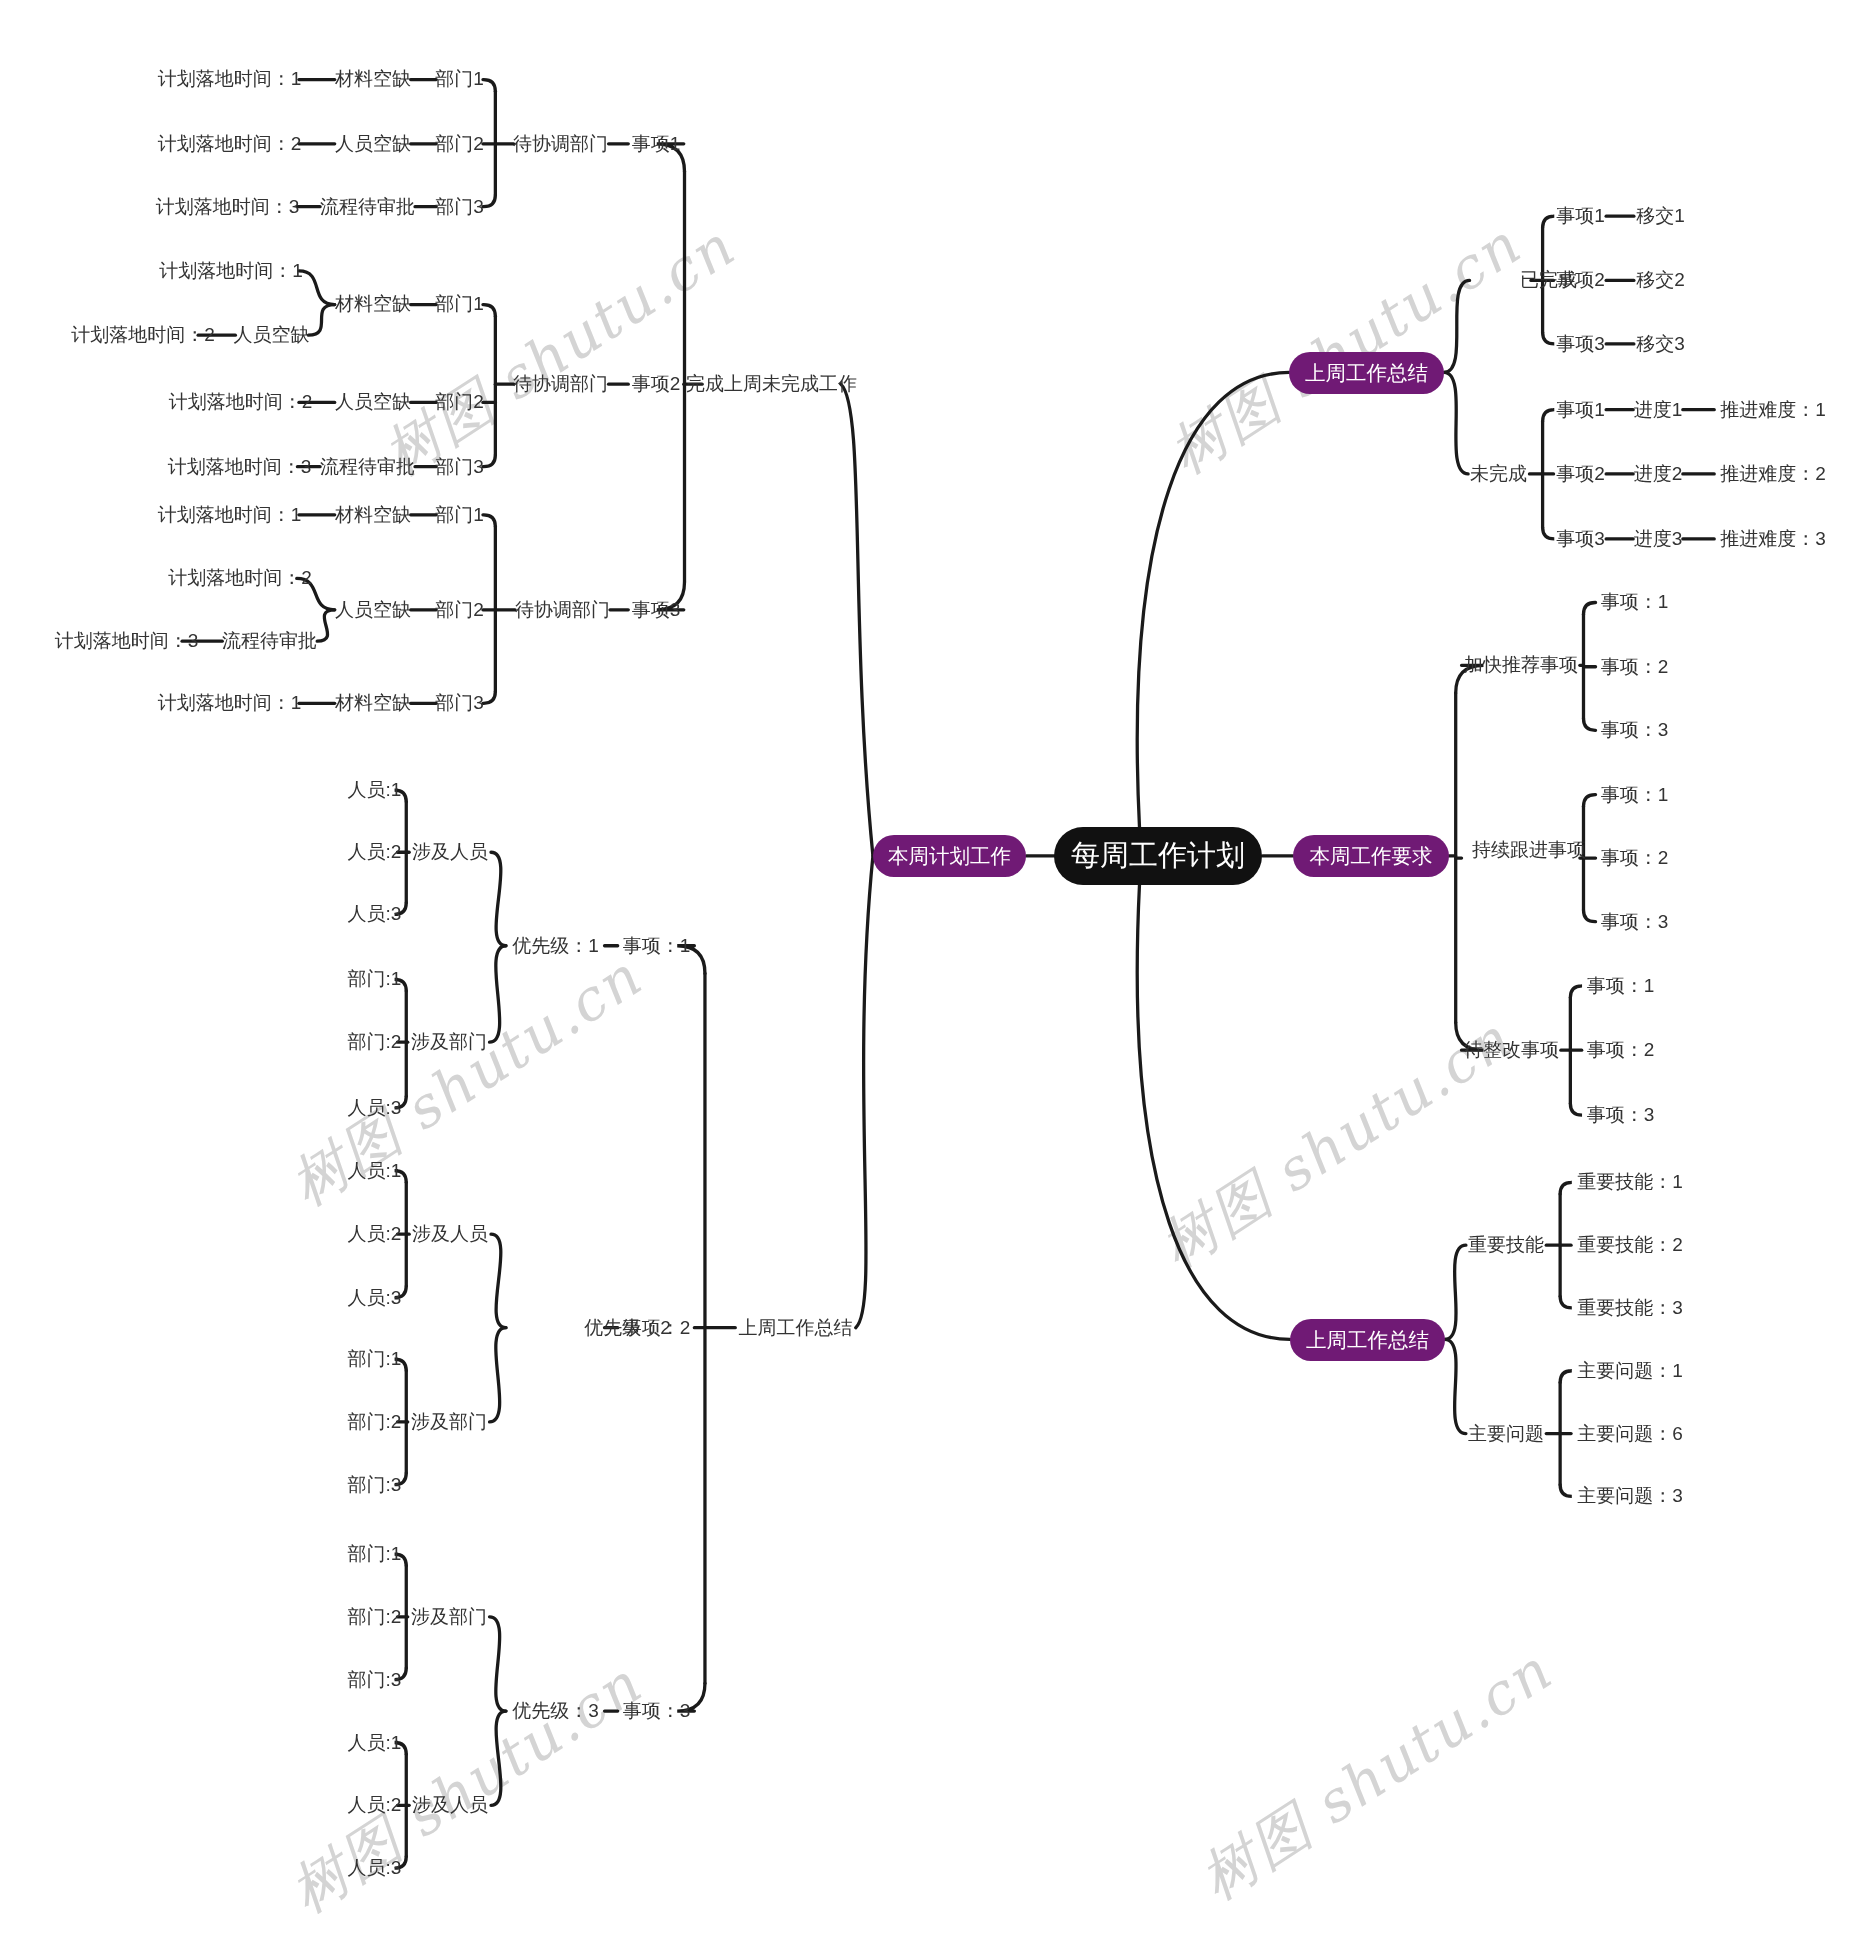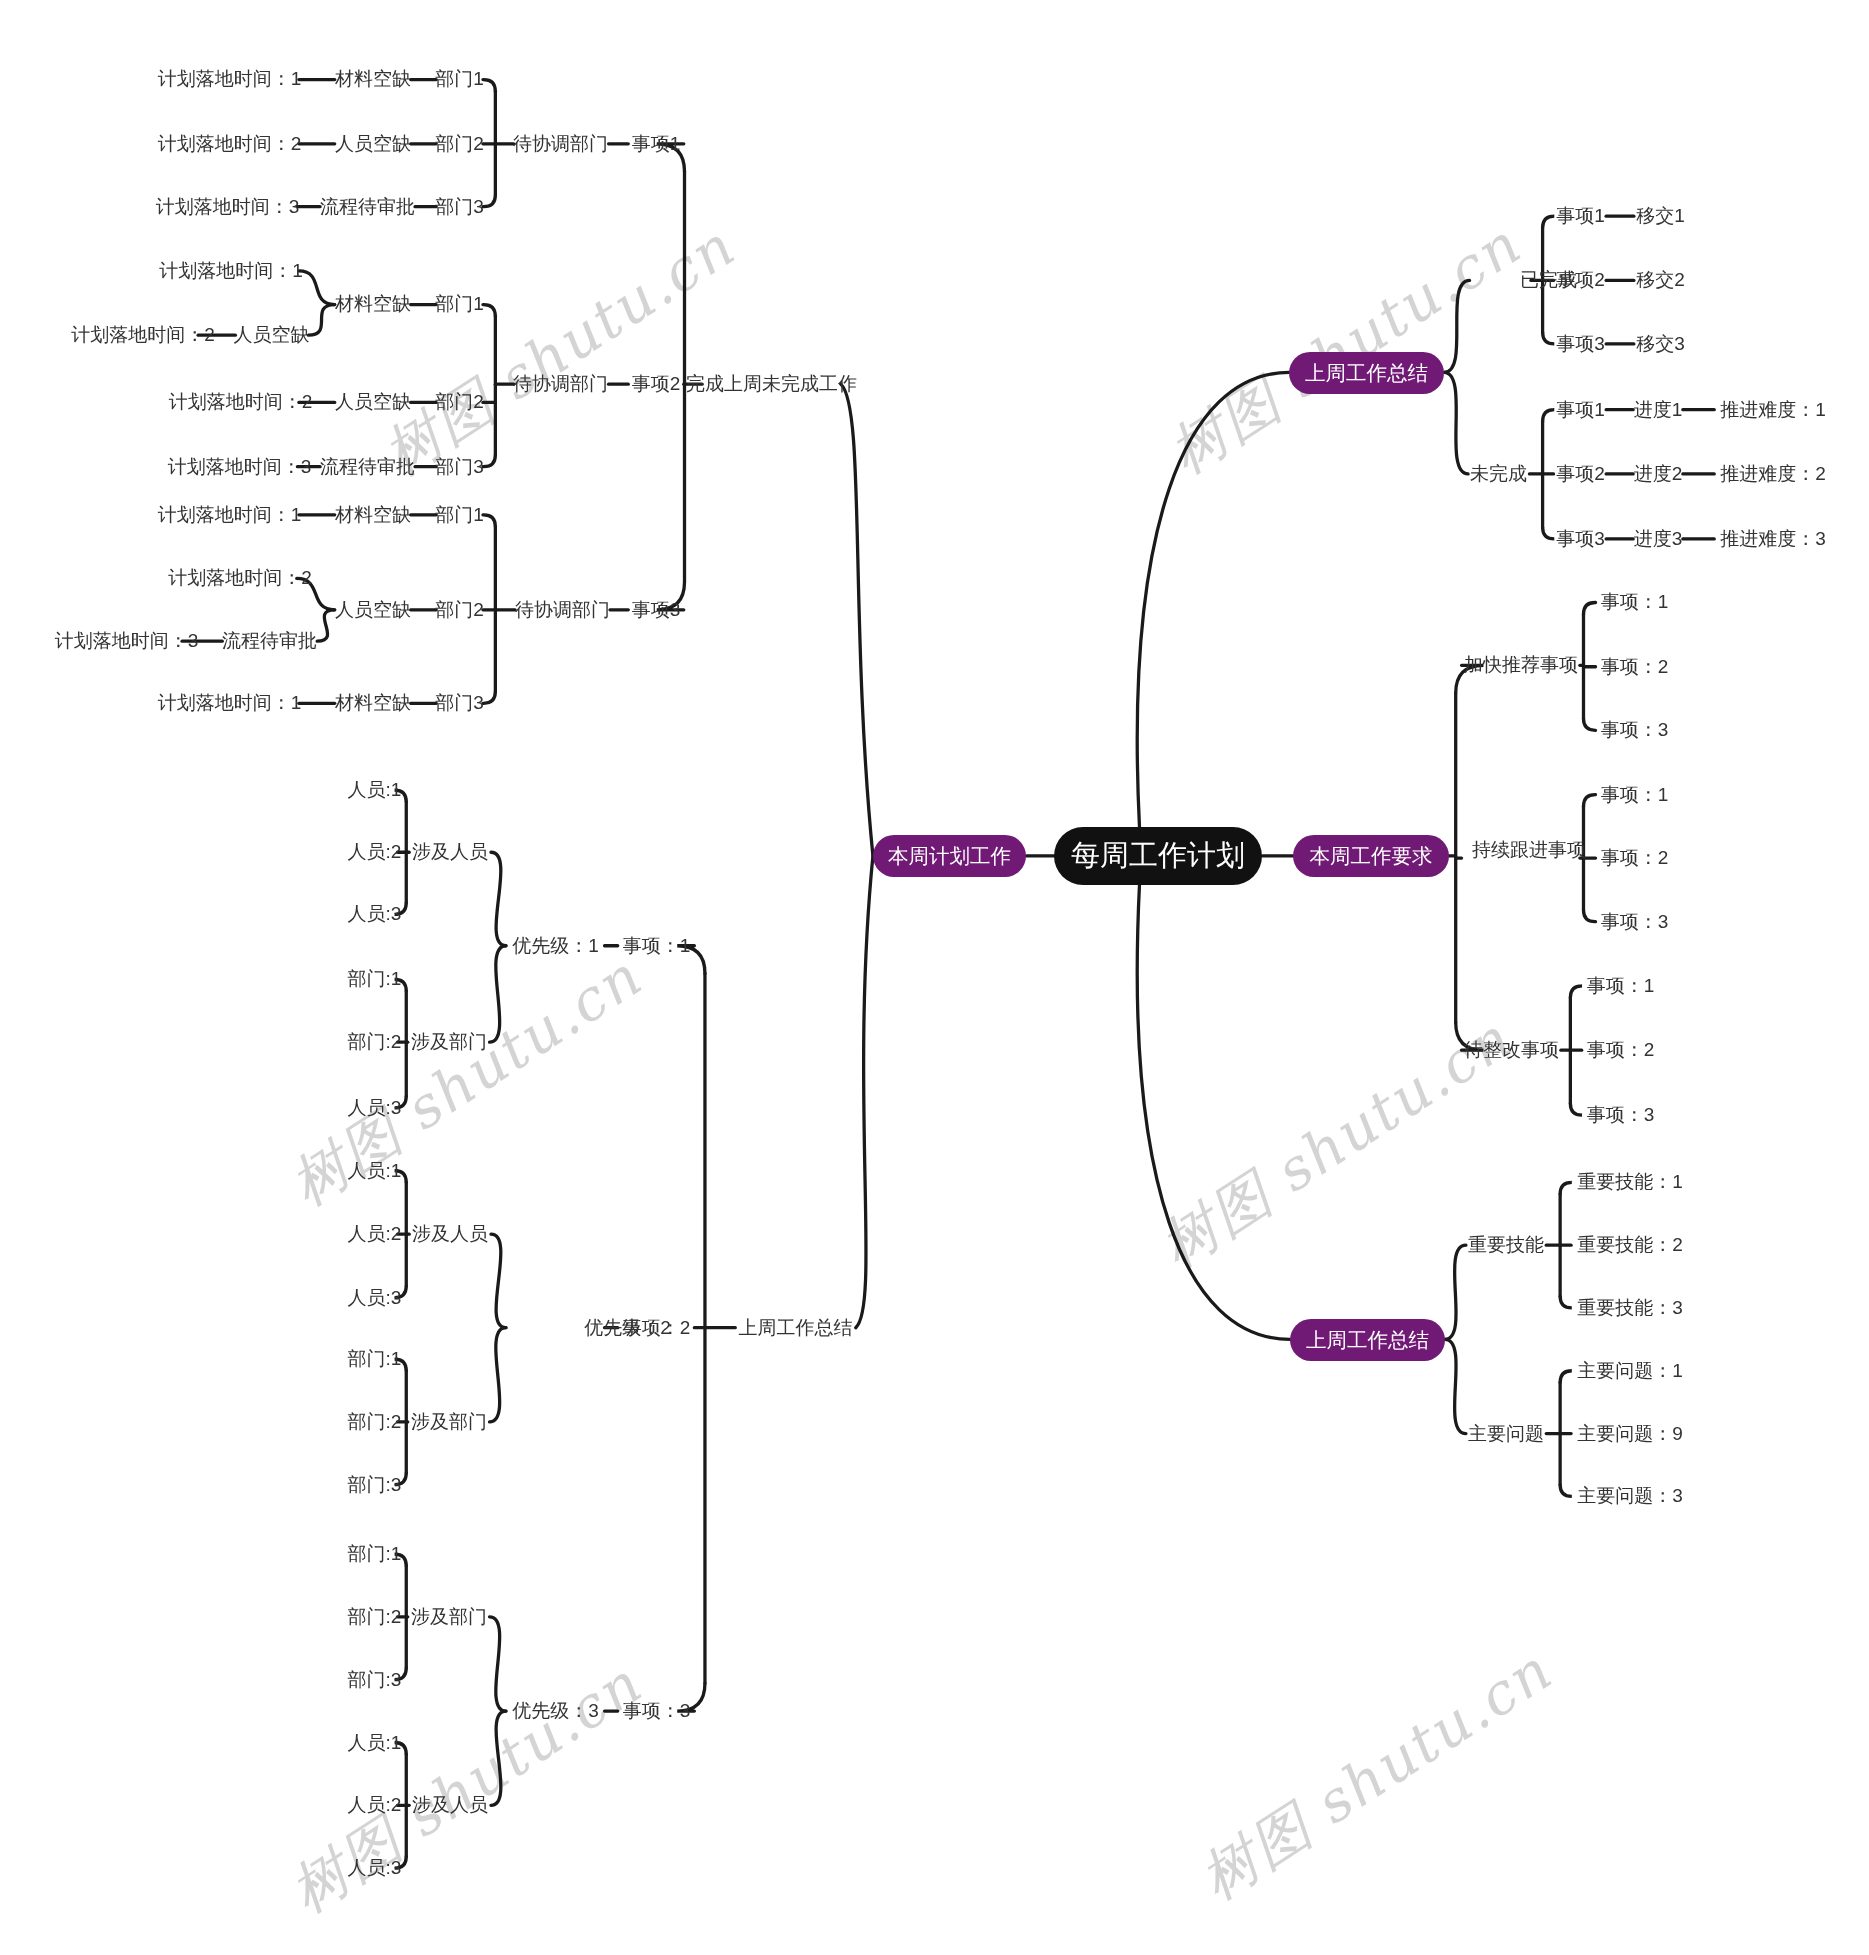--- a/index.html
+++ b/index.html
@@ -281,17 +281,17 @@
       <div class="nd text" style="left: 1582px; top: 973px; width: 77px; height: 26px;">事项：1</div>
       <div class="nd text" style="left: 1582px; top: 1037px; width: 77px; height: 26px;">事项：2</div>
       <div class="nd text" style="left: 1582px; top: 1102px; width: 77px; height: 26px;">事项：3</div>
       <div class="nd blue" style="left: 1290px; top: 1319px; width: 155px; height: 42px;">上周工作总结</div>
       <div class="nd text" style="left: 1466px; top: 1232px; width: 80px; height: 26px;">重要技能</div>
       <div class="nd text" style="left: 1571px; top: 1169px; width: 118px; height: 26px;">重要技能：1</div>
       <div class="nd text" style="left: 1571px; top: 1232px; width: 118px; height: 26px;">重要技能：2</div>
       <div class="nd text" style="left: 1571px; top: 1295px; width: 118px; height: 26px;">重要技能：3</div>
       <div class="nd text" style="left: 1466px; top: 1421px; width: 80px; height: 26px;">主要问题</div>
       <div class="nd text" style="left: 1571px; top: 1358px; width: 118px; height: 26px;">主要问题：1</div>
-      <div class="nd text" style="left: 1571px; top: 1421px; width: 118px; height: 26px;">主要问题：9</div>
+      <div class="nd text" style="left: 1571px; top: 1421px; width: 118px; height: 26px;">主要问题：6</div>
       <div class="nd text" style="left: 1571px; top: 1483px; width: 118px; height: 26px;">主要问题：3</div>
     </div>
 </div>
 
 
 </body></html>

